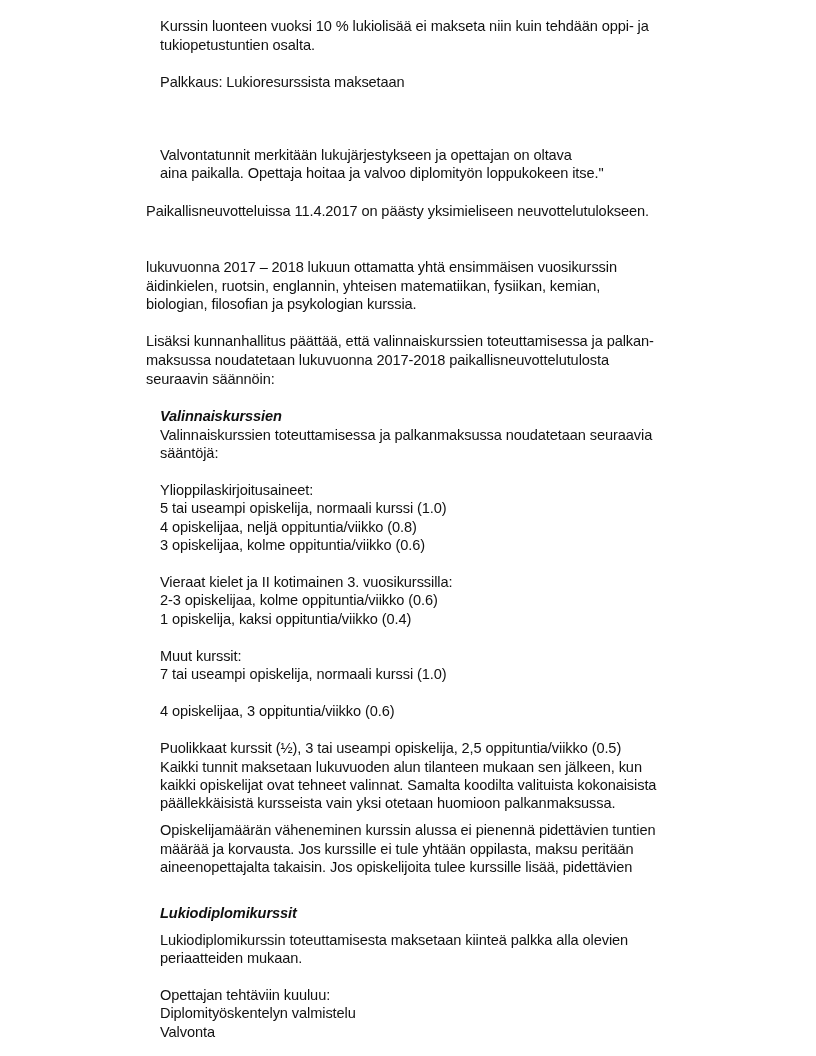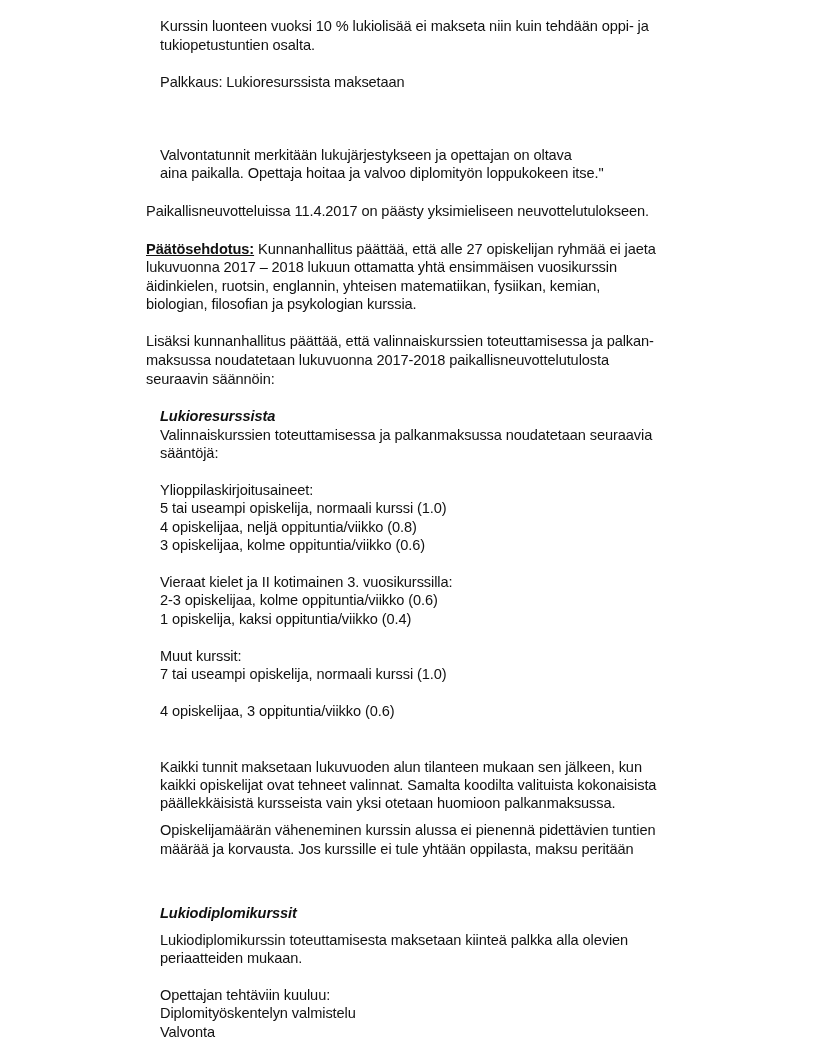--- a/index.html
+++ b/index.html
@@ -27,52 +27,53 @@
   <div class="ln" style="top:17px">Kurssin luonteen vuoksi 10 % lukiolisää ei makseta niin kuin tehdään oppi- ja</div>
   <div class="ln" style="top:36px">tukiopetustuntien osalta.</div>
 
   <div class="ln" style="top:73px">Palkkaus: Lukioresurssista maksetaan</div>
 
   <div class="ln" style="top:146px">Valvontatunnit merkitään lukujärjestykseen ja opettajan on oltava</div>
   <div class="ln" style="top:164px">aina paikalla. Opettaja hoitaa ja valvoo diplomityön loppukokeen itse."</div>
 
   <div class="ln ind" style="top:202px">Paikallisneuvotteluissa 11.4.2017 on päästy yksimieliseen neuvottelutulokseen.</div>
 
-  <div class="ln ind" style="top:240px"><span class="bu">Päätösehdotus:</span><span> Kunnanhallitus päättää, että alle 27 opiskelijan ryhmää ei jaeta</span></div>
   <div class="ln ind" style="top:258px">lukuvuonna 2017 – 2018 lukuun ottamatta yhtä ensimmäisen vuosikurssin</div>
   <div class="ln ind" style="top:277px">äidinkielen, ruotsin, englannin, yhteisen matematiikan, fysiikan, kemian,</div>
   <div class="ln ind" style="top:295px">biologian, filosofian ja psykologian kurssia.</div>
 
   <div class="ln ind" style="top:332px">Lisäksi kunnanhallitus päättää, että valinnaiskurssien toteuttamisessa ja palkan-</div>
   <div class="ln ind" style="top:351px">maksussa noudatetaan lukuvuonna 2017-2018 paikallisneuvottelutulosta</div>
   <div class="ln ind" style="top:370px">seuraavin säännöin:</div>
 
-  <div class="ln bi" style="top:407px">Lukioresurssista</div>
+  <div class="ln bi" style="top:407px">Valinnaiskurssien</div>
   <div class="ln" style="top:426px">Valinnaiskurssien toteuttamisessa ja palkanmaksussa noudatetaan seuraavia</div>
   <div class="ln" style="top:444px">sääntöjä:</div>
 
   <div class="ln" style="top:481px">Ylioppilaskirjoitusaineet:</div>
   <div class="ln" style="top:499px">5 tai useampi opiskelija, normaali kurssi (1.0)</div>
   <div class="ln" style="top:518px">4 opiskelijaa, neljä oppituntia/viikko (0.8)</div>
   <div class="ln" style="top:536px">3 opiskelijaa, kolme oppituntia/viikko (0.6)</div>
 
   <div class="ln" style="top:573px">Vieraat kielet ja II kotimainen 3. vuosikurssilla:</div>
   <div class="ln" style="top:591px">2-3 opiskelijaa, kolme oppituntia/viikko (0.6)</div>
   <div class="ln" style="top:610px">1 opiskelija, kaksi oppituntia/viikko (0.4)</div>
 
   <div class="ln" style="top:647px">Muut kurssit:</div>
   <div class="ln" style="top:665px">7 tai useampi opiskelija, normaali kurssi (1.0)</div>
   <div class="ln" style="top:702px">4 opiskelijaa, 3 oppituntia/viikko (0.6)</div>
 
+  <div class="ln" style="top:739px">Puolikkaat kurssit (½), 3 tai useampi opiskelija, 2,5 oppituntia/viikko (0.5)</div>
   <div class="ln" style="top:758px">Kaikki tunnit maksetaan lukuvuoden alun tilanteen mukaan sen jälkeen, kun</div>
   <div class="ln" style="top:776px">kaikki opiskelijat ovat tehneet valinnat. Samalta koodilta valituista kokonaisista</div>
   <div class="ln" style="top:794px">päällekkäisistä kursseista vain yksi otetaan huomioon palkanmaksussa.</div>
 
   <div class="ln" style="top:821px">Opiskelijamäärän väheneminen kurssin alussa ei pienennä pidettävien tuntien</div>
   <div class="ln" style="top:840px">määrää ja korvausta. Jos kurssille ei tule yhtään oppilasta, maksu peritään</div>
+  <div class="ln" style="top:858px">aineenopettajalta takaisin. Jos opiskelijoita tulee kurssille lisää, pidettävien</div>
 
   <div class="ln bi" style="top:904px">Lukiodiplomikurssit</div>
   <div class="ln" style="top:931px">Lukiodiplomikurssin toteuttamisesta maksetaan kiinteä palkka alla olevien</div>
   <div class="ln" style="top:949px">periaatteiden mukaan.</div>
 
   <div class="ln" style="top:986px">Opettajan tehtäviin kuuluu:</div>
   <div class="ln" style="top:1004px">Diplomityöskentelyn valmistelu</div>
   <div class="ln" style="top:1023px">Valvonta</div>
 
 </div>

